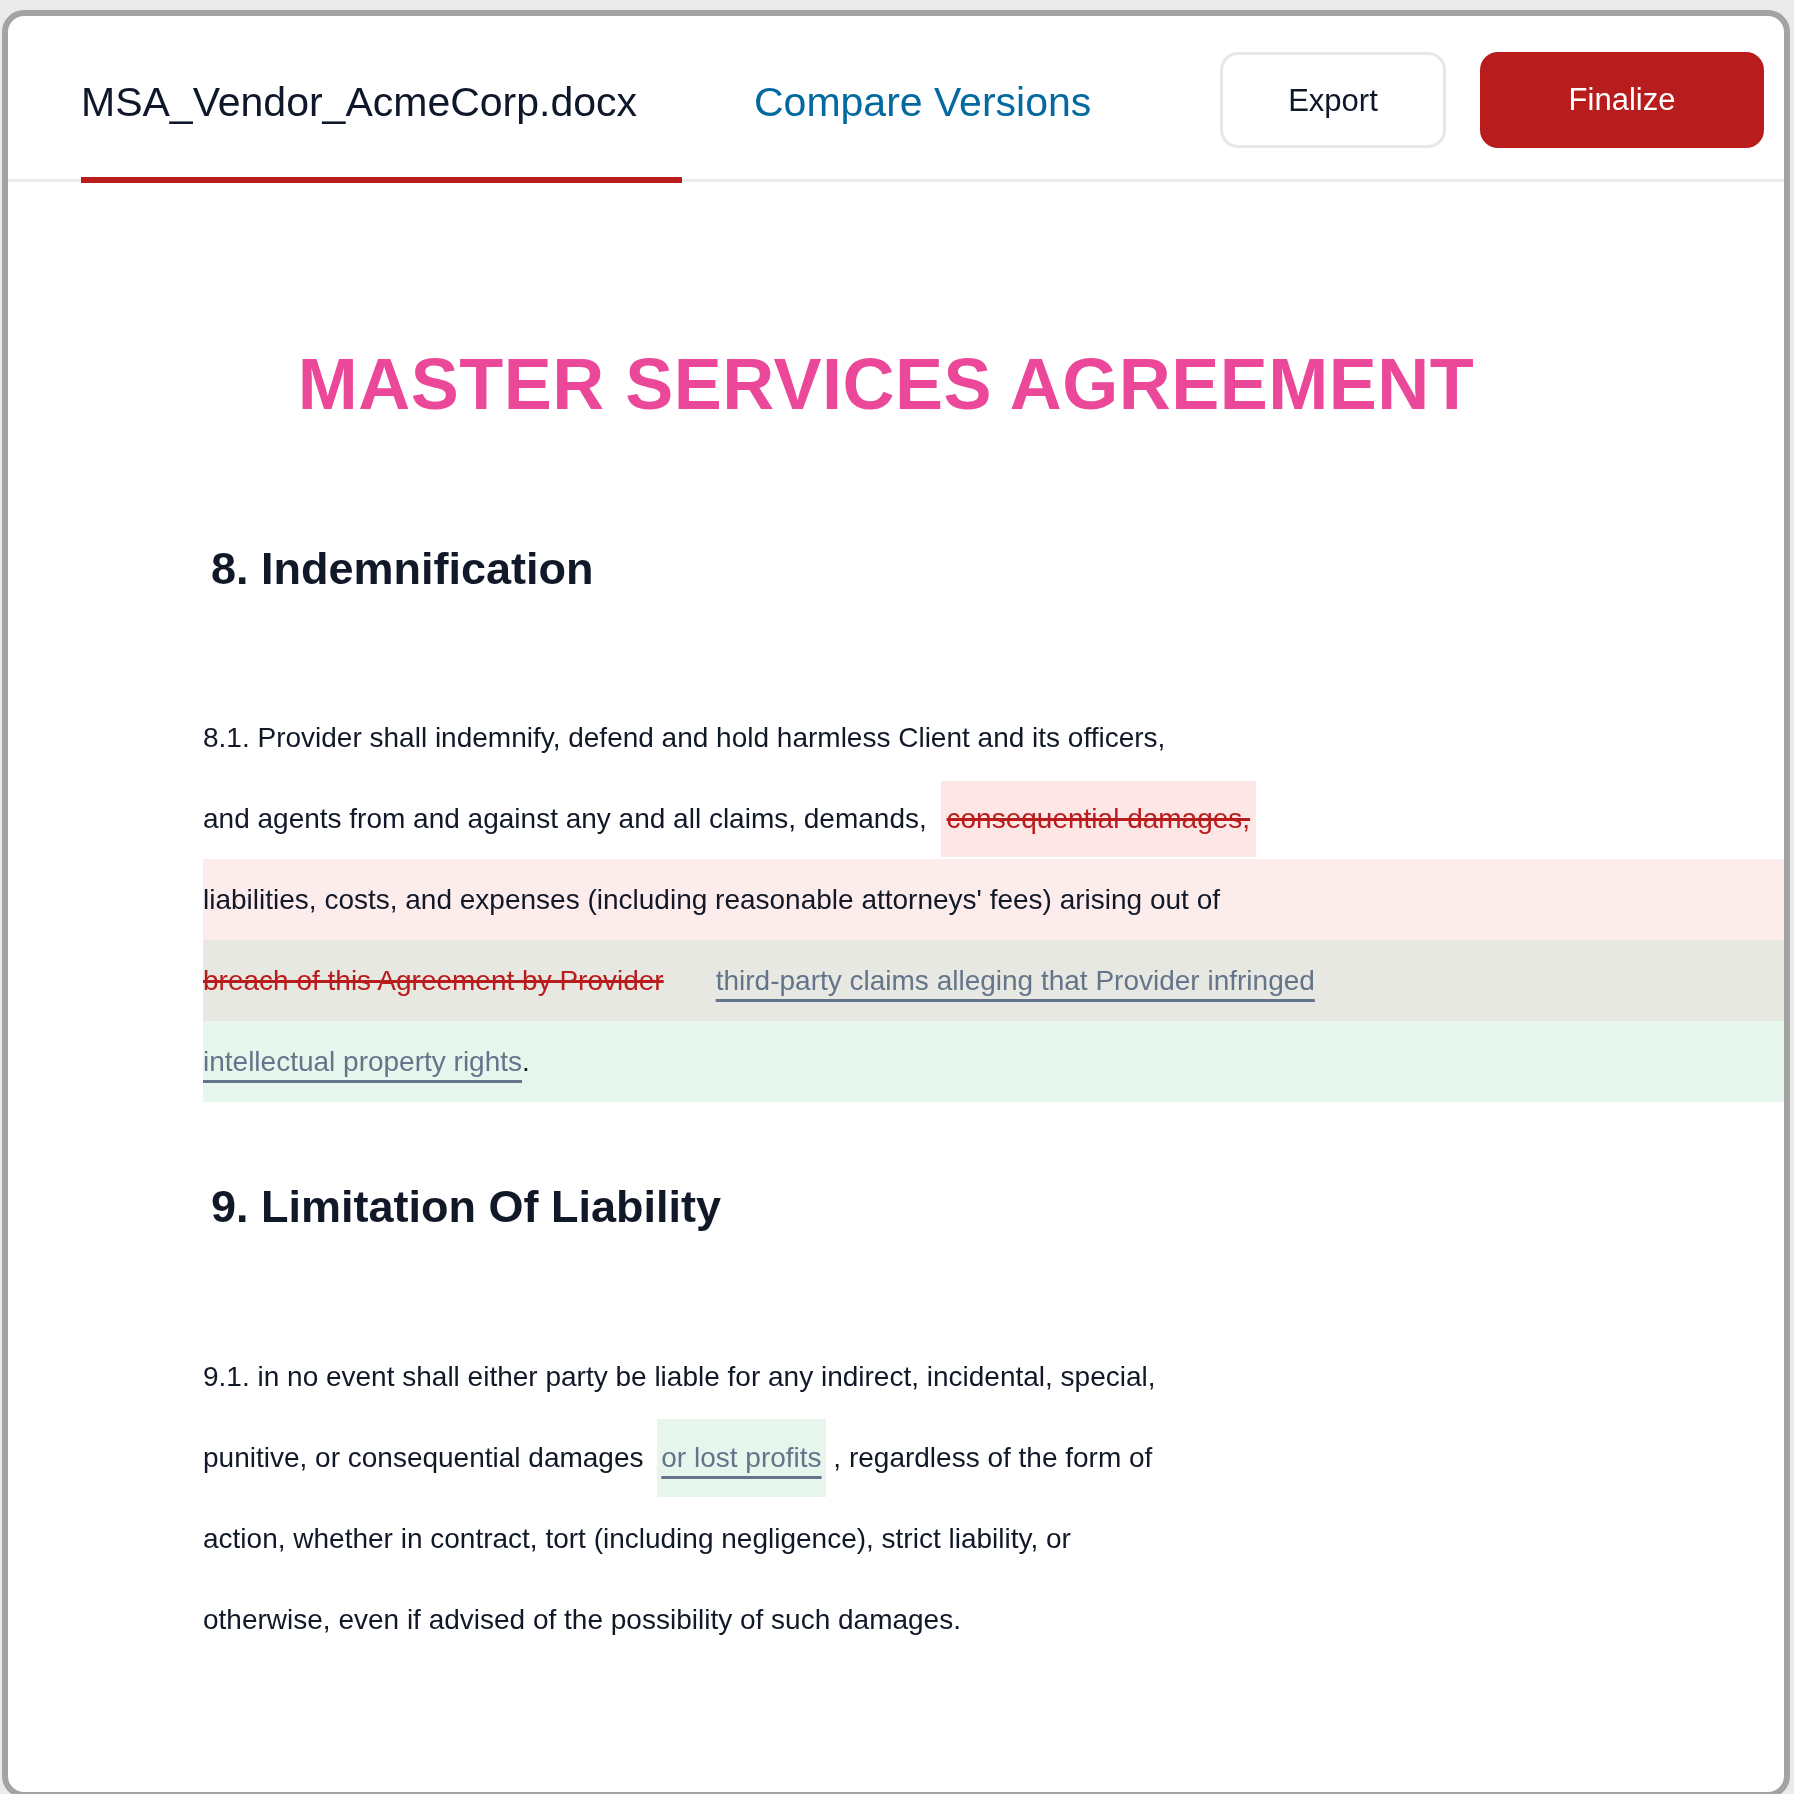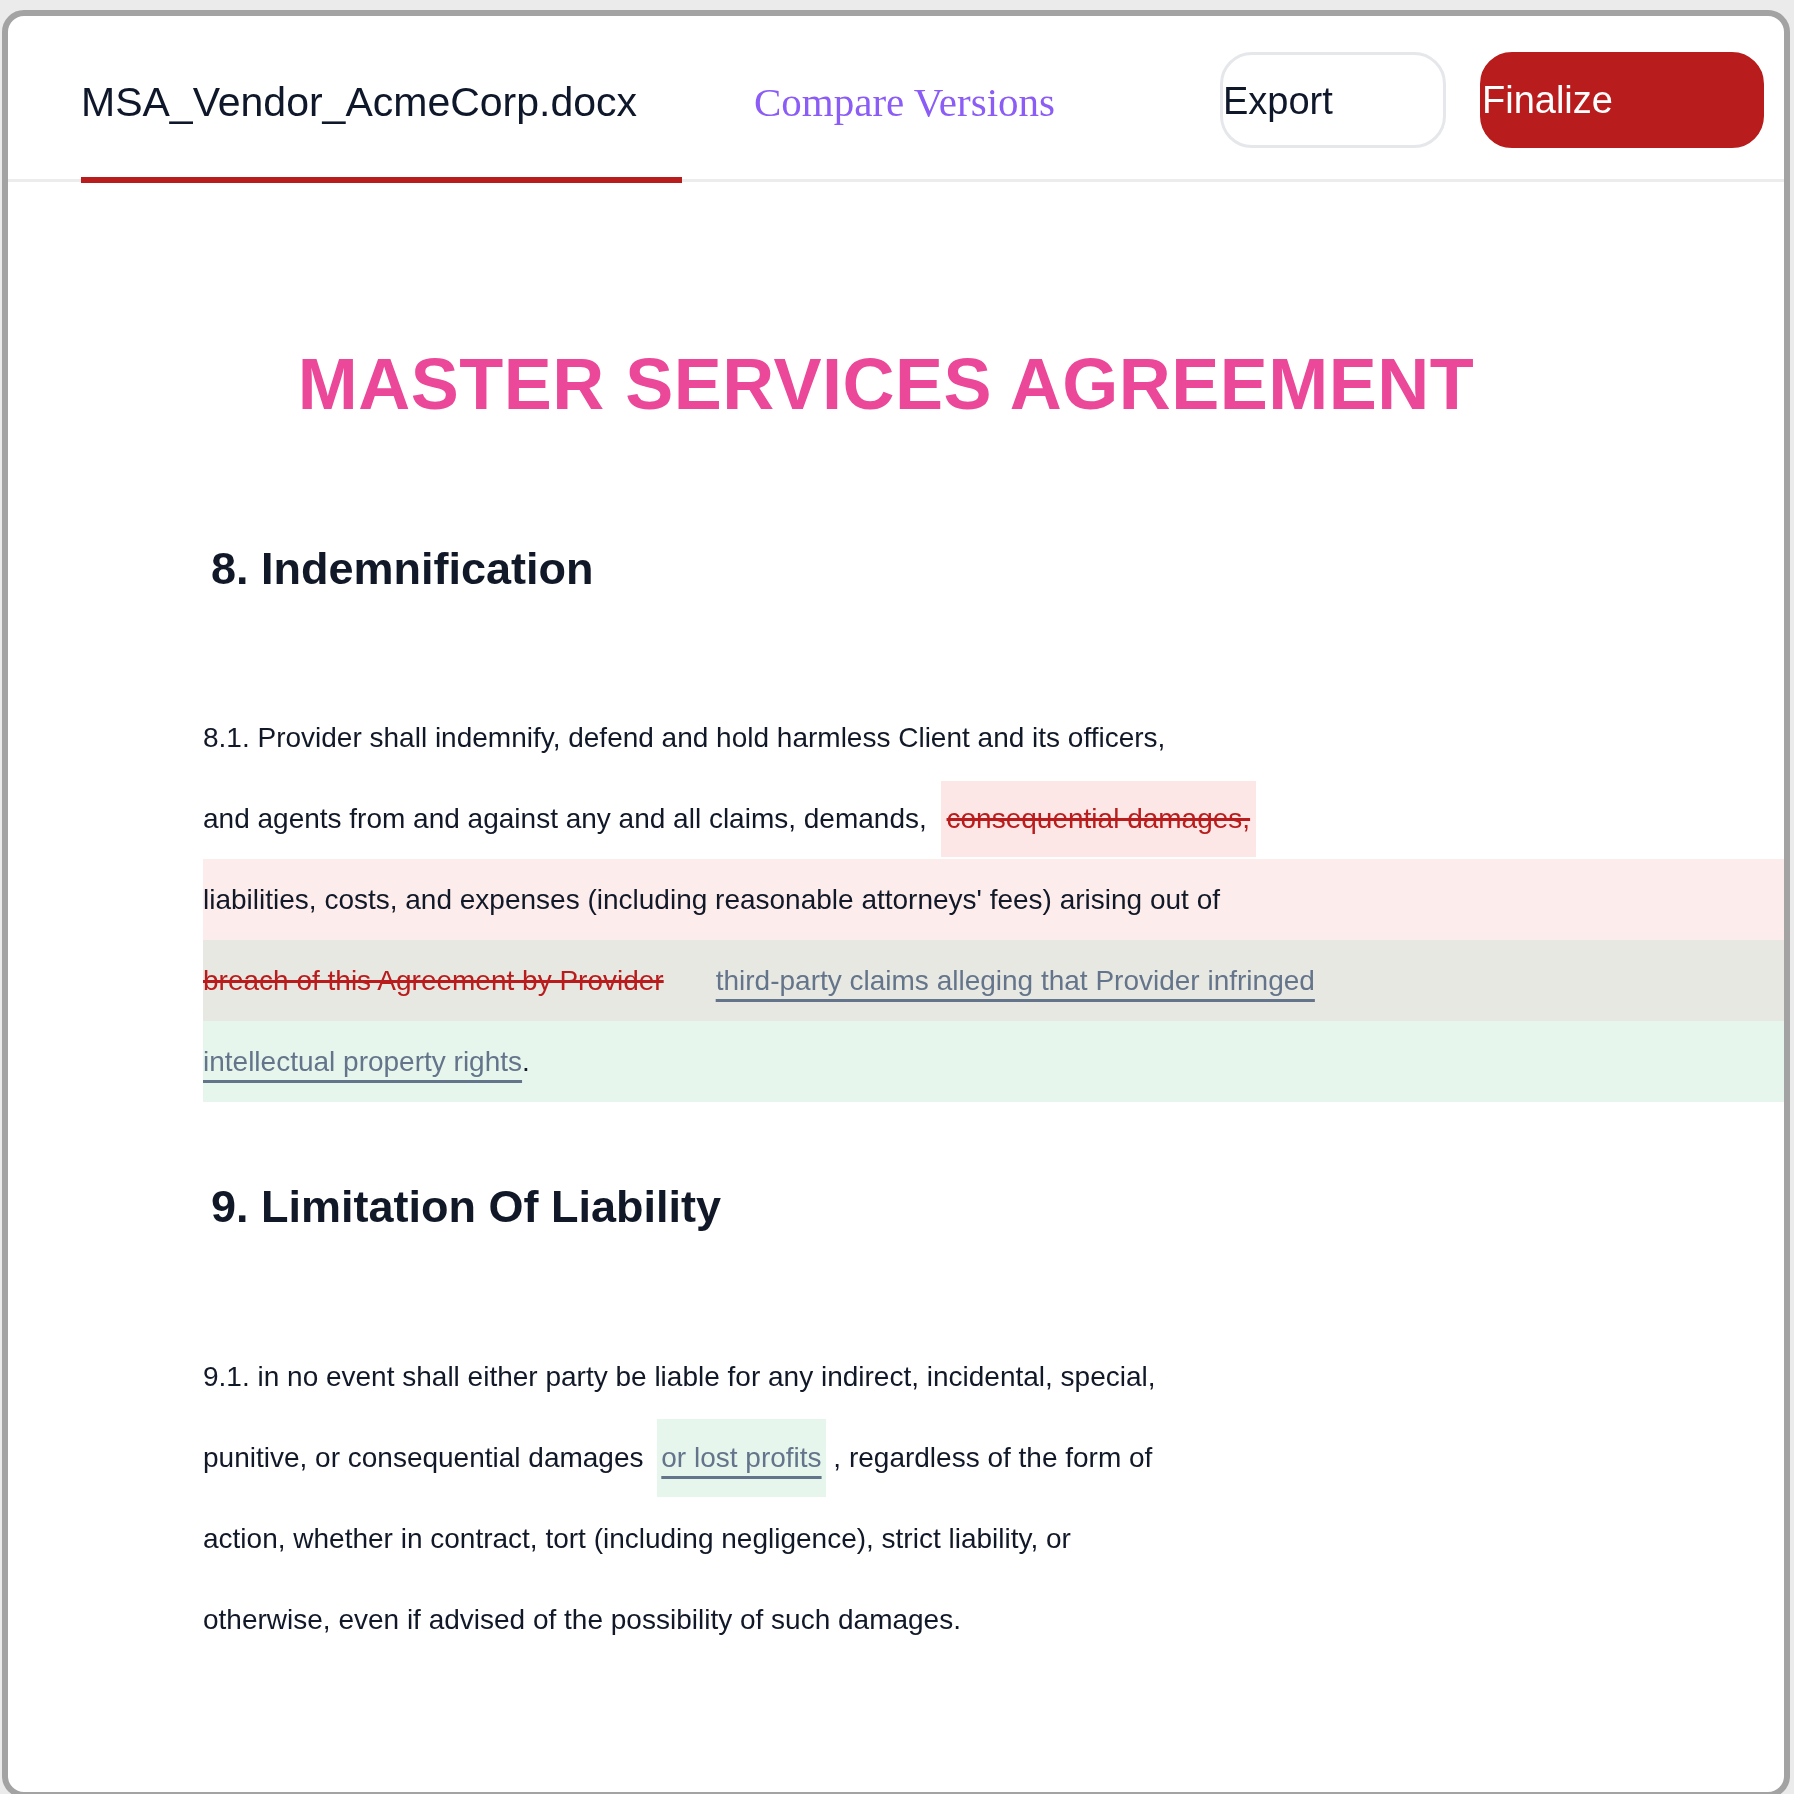--- a/index.html
+++ b/index.html
@@ -29,34 +29,34 @@
   }
   .tab {
     position: absolute;
     top: 58px;
     font-size: 41px;
     line-height: 56px;
     white-space: nowrap;
     cursor: pointer;
   }
   .tab-active { left: 73px; color: #0f172a; }
-  .tab-inactive { left: 746px; color: #8b5cf6; font-family: Liberation Serif, serif; }
+  .tab-inactive { left: 746px; color: #0369a1; }
   .tab-underline {
     position: absolute;
     left: 73px; top: 161px;
     width: 601px; height: 6px;
     background: #b91c1c;
   }
   .btn {
     position: absolute;
     top: 36px; height: 96px;
-    border-radius: 32px;
-    font-size: 38px;
+    border-radius: 18px;
+    font-size: 31px;
     line-height: 92px;
-    text-align: left;
+    text-align: center;
     box-sizing: border-box;
     cursor: pointer;
   }
   .btn-export {
     left: 1212px; width: 226px;
     background: #ffffff;
     border: 3px solid #e5e7eb;
     color: #0f172a;
   }
   .btn-finalize {

